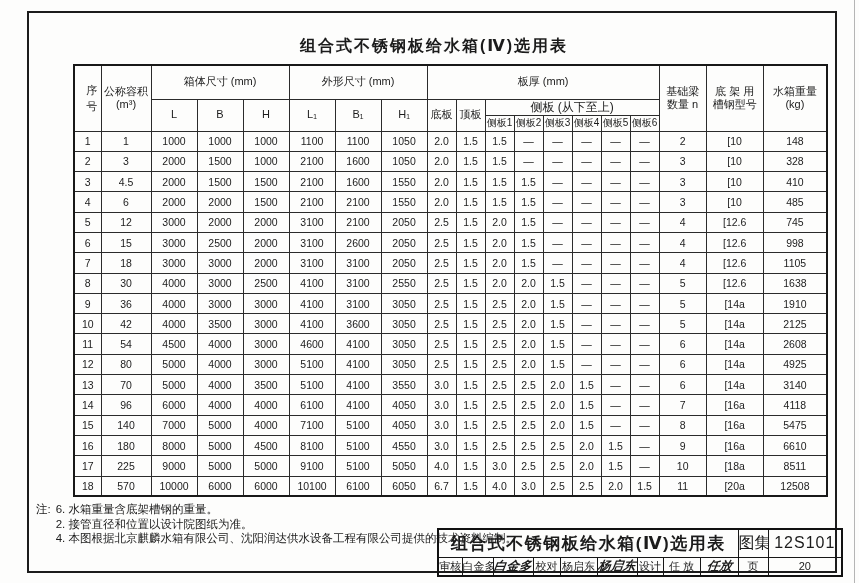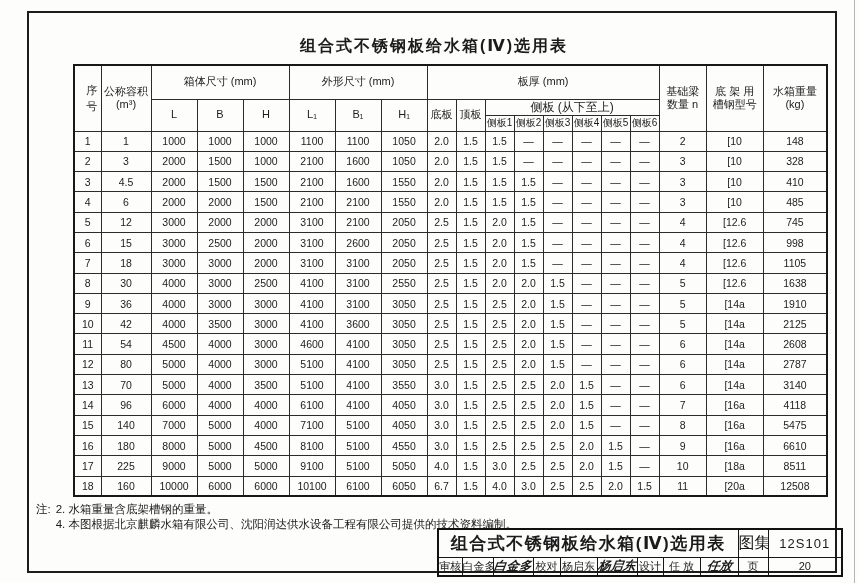--- a/index.html
+++ b/index.html
@@ -33,21 +33,21 @@
     position:absolute; left:36px; top:502px; width:400px;
     font-size:11.5px; line-height:14.7px; display:flex; gap:5px; white-space:nowrap;
   }
   .notes .items div { margin:0; }
   table.tblock { position:absolute; left:437px; top:528px; width:404px; border-collapse:collapse; table-layout:fixed; border:2px solid #111; }
   table.tblock td { border:1.5px solid #161616; text-align:center; vertical-align:middle; padding:0; overflow:hidden; white-space:nowrap; }
   table.tblock .tb-title { font-size:17px; font-weight:bold; letter-spacing:1.5px; height:28px; }
   table.tblock tr.meta td { height:15px; font-size:11px; }
   table.tblock .lbl { font-size:10.5px; }
   table.tblock .atlas-lbl { font-size:16px; }
-  table.tblock .atlas-no { font-size:13px; letter-spacing:1px; }
+  table.tblock .atlas-no { font-size:16px; letter-spacing:1px; }
   .sig { font-family:"DejaVu Serif",serif; font-style:italic; font-weight:bold; font-size:12.5px; transform:skewX(-8deg); display:inline-block; }
 </style>
 </head>
 <body>
 
 <div class="scan-edge"></div>
 <div class="frame"></div>
 
 <div class="doc-title">组合式不锈钢板给水箱(Ⅳ)选用表</div>
 
@@ -360,21 +360,21 @@
         <td>2.5</td>
         <td>1.5</td>
         <td>2.5</td>
         <td>2.0</td>
         <td>1.5</td>
         <td>—</td>
         <td>—</td>
         <td>—</td>
         <td>6</td>
         <td>[14a</td>
-        <td>2787</td>
+        <td>4925</td>
       </tr>
       <tr>
         <td>13</td>
         <td>70</td>
         <td>5000</td>
         <td>4000</td>
         <td>3500</td>
         <td>5100</td>
         <td>4100</td>
         <td>3550</td>
@@ -469,21 +469,21 @@
         <td>2.5</td>
         <td>2.0</td>
         <td>1.5</td>
         <td>—</td>
         <td>10</td>
         <td>[18a</td>
         <td>8511</td>
       </tr>
       <tr>
         <td>18</td>
-        <td>160</td>
+        <td>570</td>
         <td>10000</td>
         <td>6000</td>
         <td>6000</td>
         <td>10100</td>
         <td>6100</td>
         <td>6050</td>
         <td>6.7</td>
         <td>1.5</td>
         <td>4.0</td>
         <td>3.0</td>
@@ -494,21 +494,22 @@
         <td>11</td>
         <td>[20a</td>
         <td>12508</td>
       </tr>
     </tbody>
 </table>
 
 <div class="notes">
   <div>注:</div>
   <div class="items">
-    <div>2. 水箱重量含底架槽钢的重量。</div>
+    <div>6. 水箱重量含底架槽钢的重量。</div>
+    <div>2. 接管直径和位置以设计院图纸为准。</div>
     <div>4. 本图根据北京麒麟水箱有限公司、沈阳润达供水设备工程有限公司提供的技术资料编制。</div>
   </div>
 </div>
 
 <table class="tblock">
   <colgroup>
     <col style="width:24px">
       <col style="width:31px">
       <col style="width:40px">
     <col style="width:27px">

